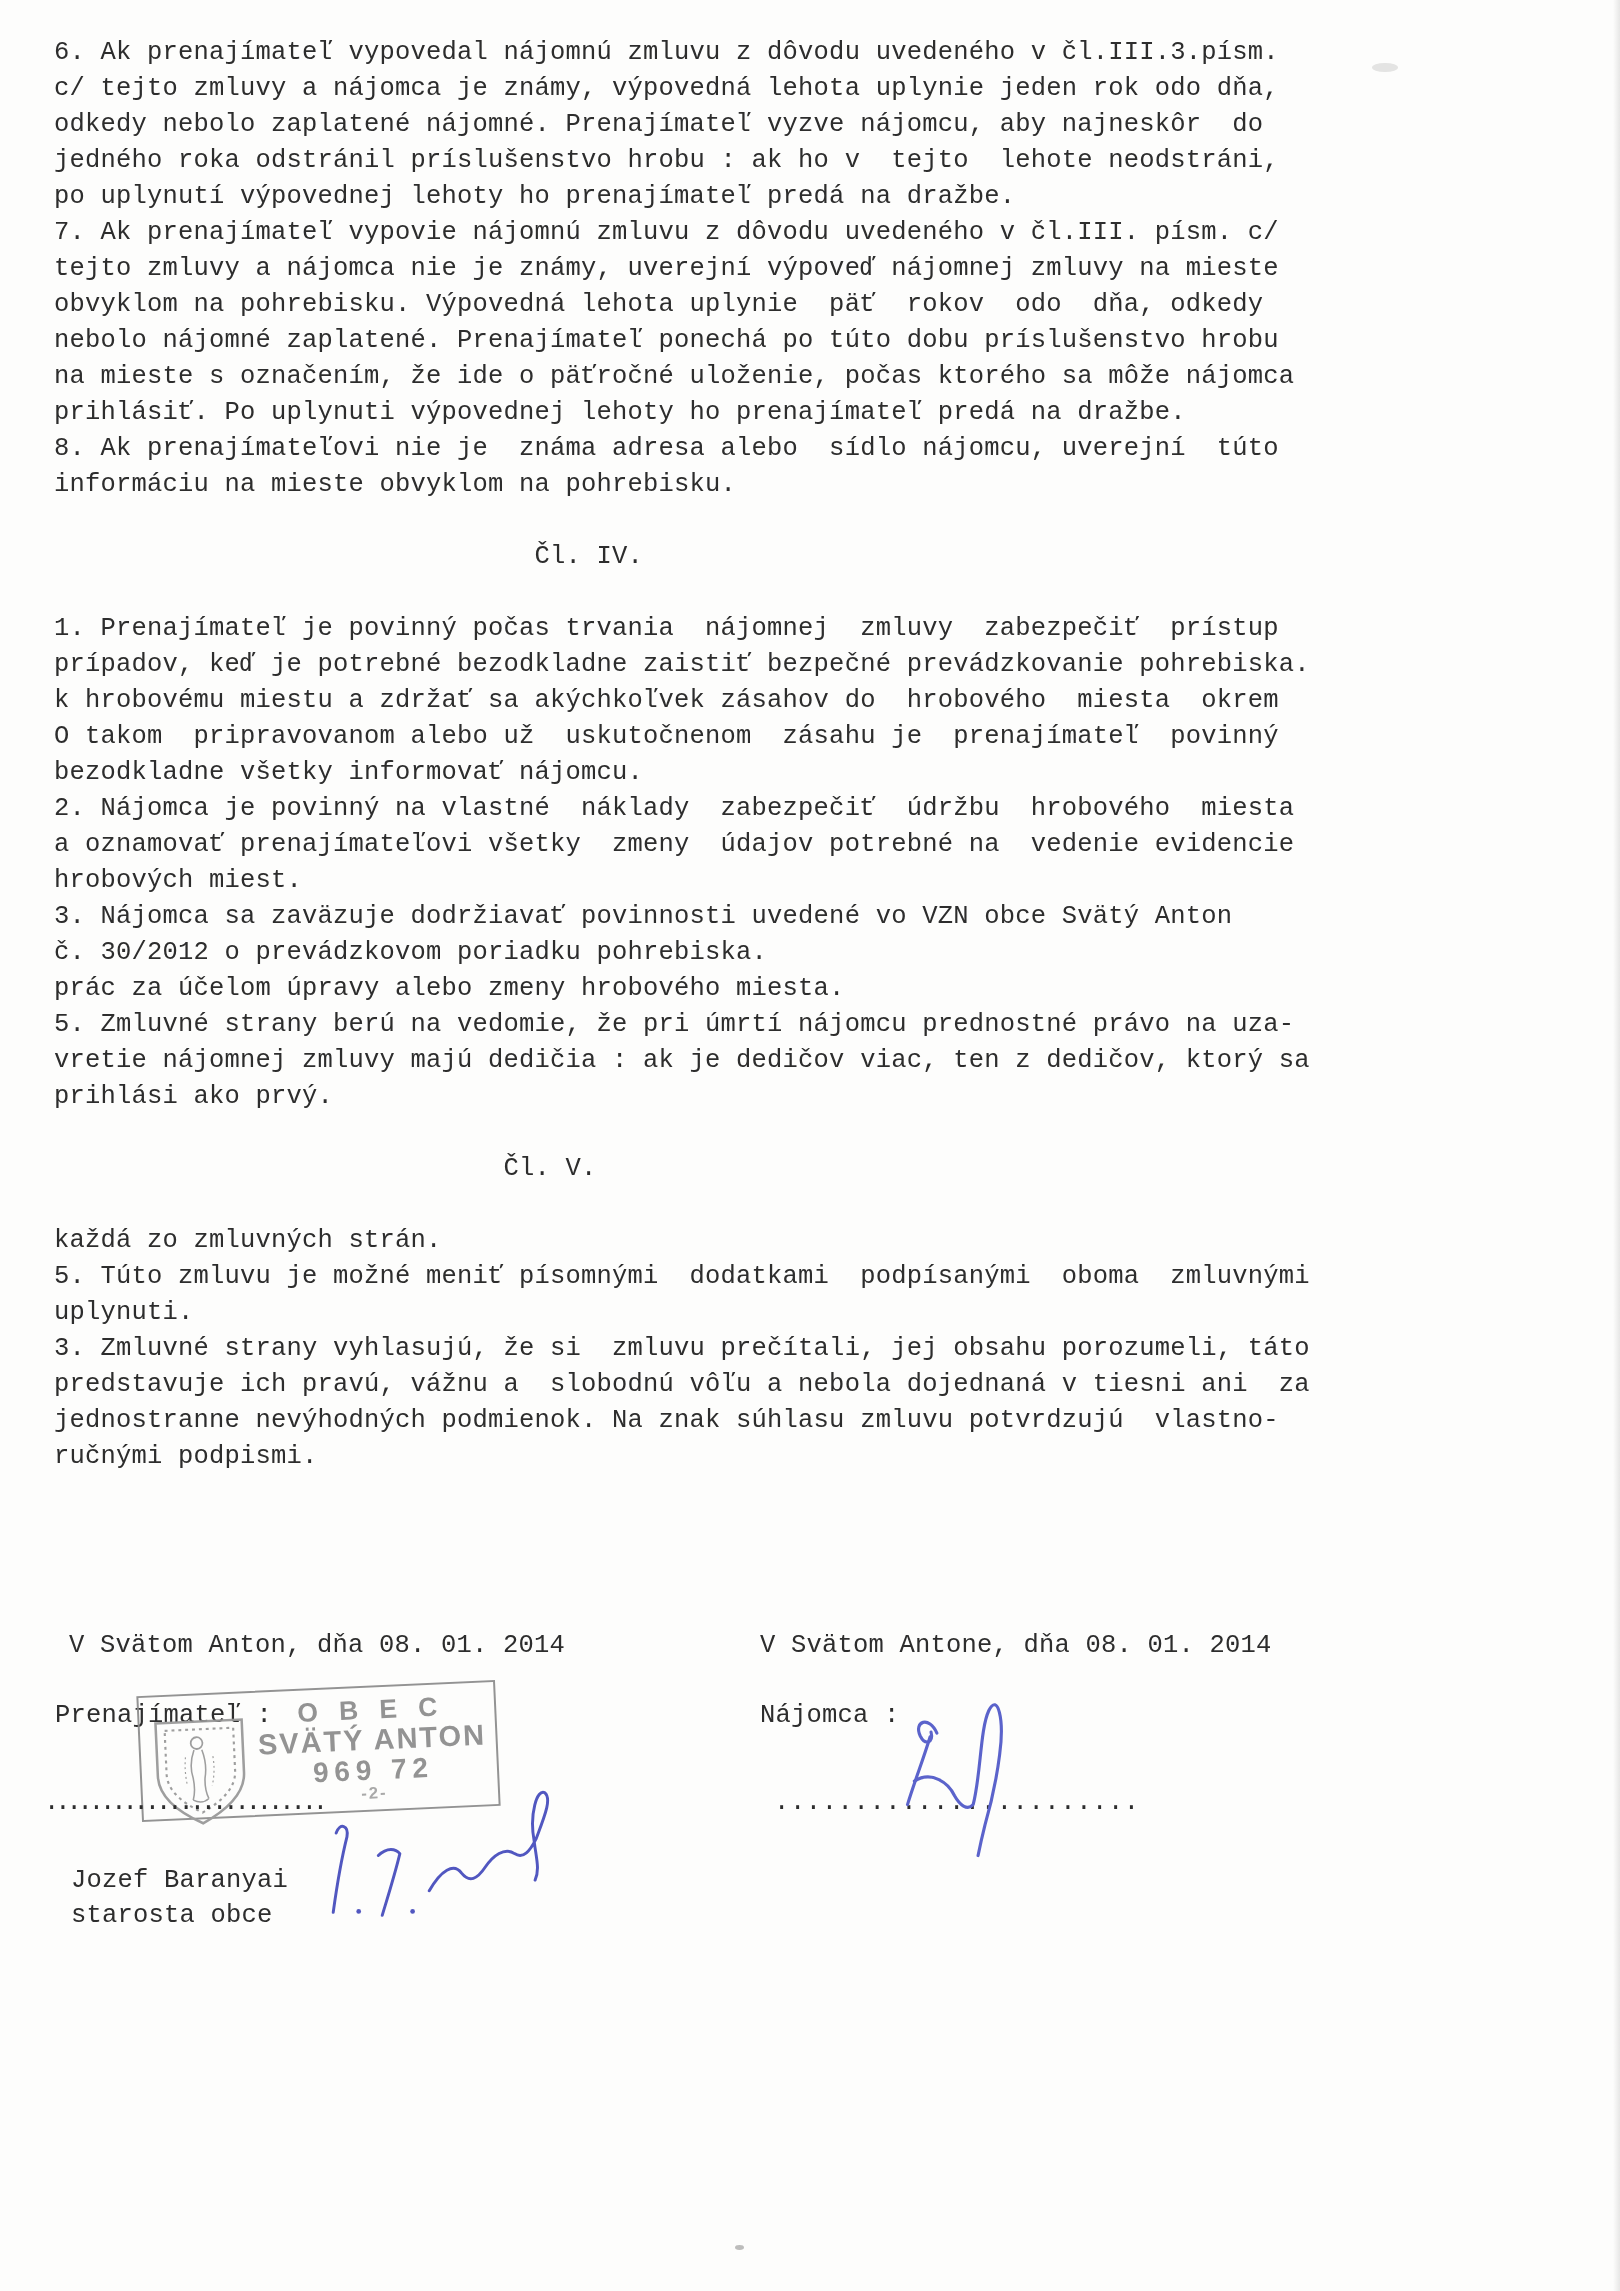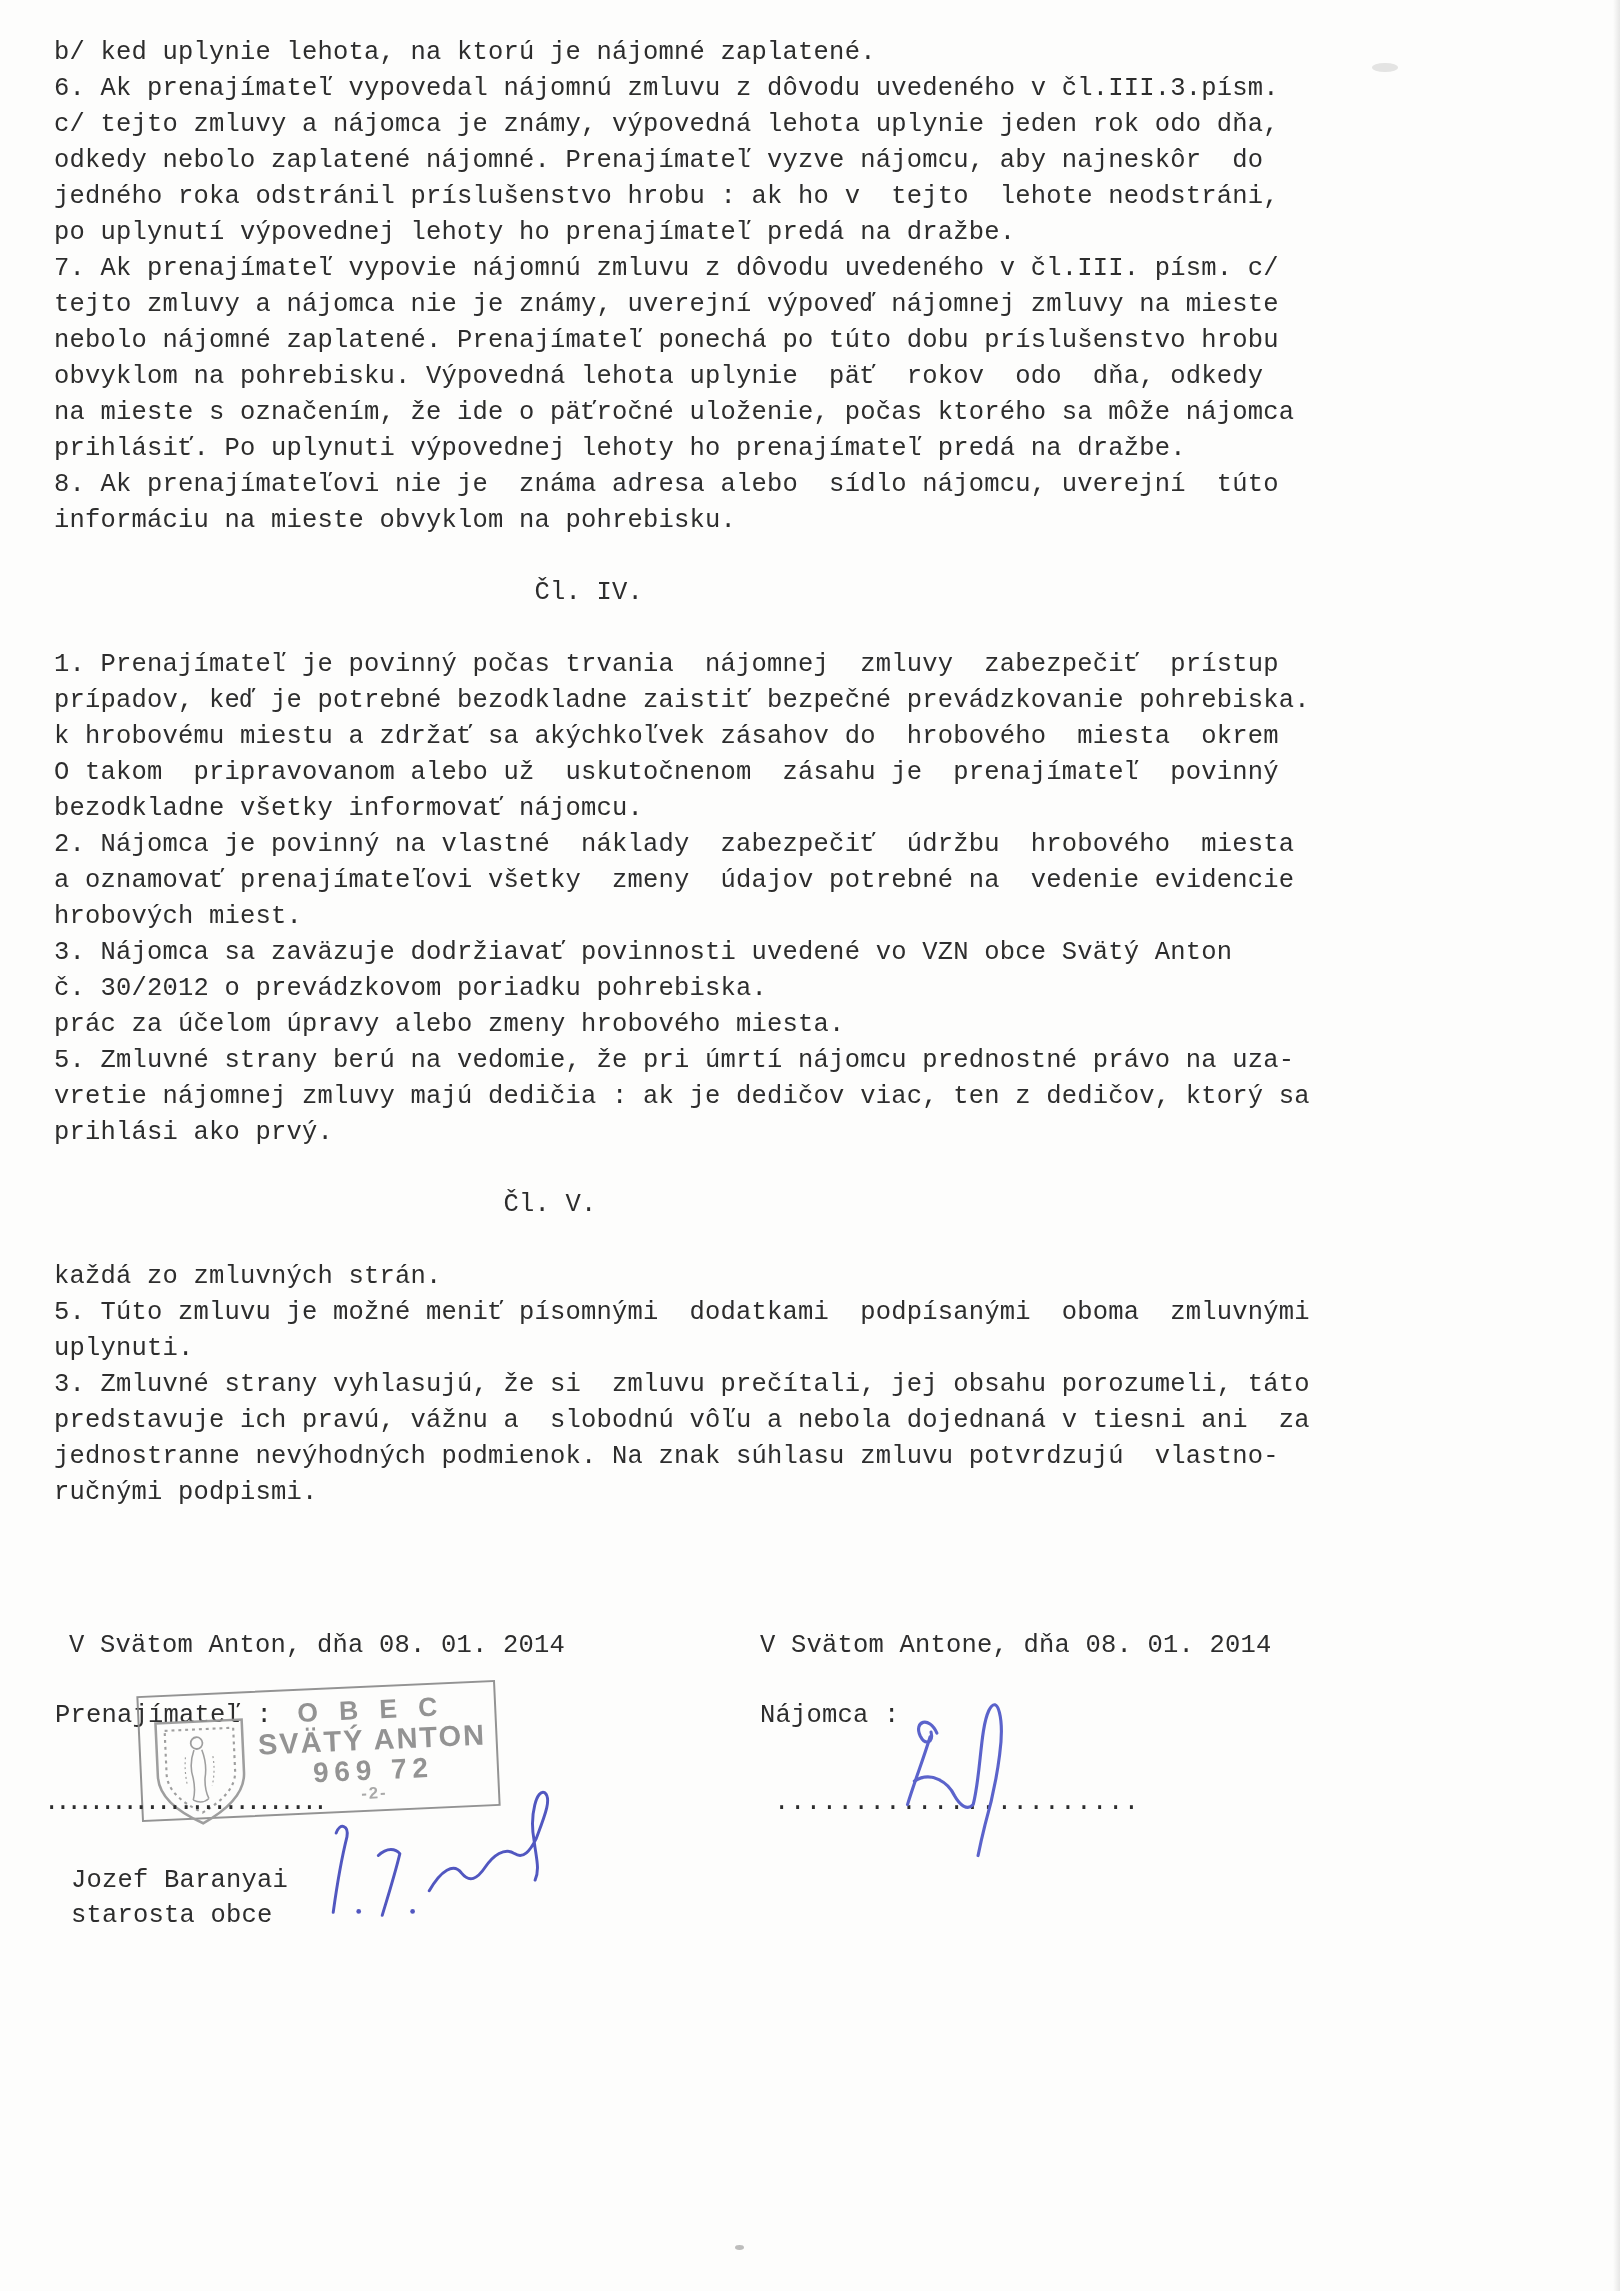--- a/index.html
+++ b/index.html
@@ -64,30 +64,29 @@
     position: absolute; right: 0; top: 0; width: 6.9px; height: 100%;
     background: linear-gradient(to left, #e7e7e6, rgba(231,231,230,0));
   }
 </style>
 </head>
 <body style="--paper: #fdfdfc; --ink: #2d2d2d; --stamp: #8b8b8b; --ink-blue: #5157c0; --ink-blue2: #5b63cb;">
 
 <div class="page">
 
   <div class="body-text" id="contract-body">
-      <div class="line">b/ ked uplynie lehota, na ktorú je nájomné zaplatené.</div>
       <div class="line">6. Ak prenajímateľ vypovedal nájomnú zmluvu z dôvodu uvedeného v čl.III.3.písm.</div>
       <div class="line">c/ tejto zmluvy a nájomca je známy, výpovedná lehota uplynie jeden rok odo dňa,</div>
       <div class="line">odkedy nebolo zaplatené nájomné. Prenajímateľ vyzve nájomcu, aby najneskôr  do</div>
       <div class="line">jedného roka odstránil príslušenstvo hrobu : ak ho v  tejto  lehote neodstráni,</div>
       <div class="line">po uplynutí výpovednej lehoty ho prenajímateľ predá na dražbe.</div>
       <div class="line">7. Ak prenajímateľ vypovie nájomnú zmluvu z dôvodu uvedeného v čl.III. písm. c/</div>
       <div class="line">tejto zmluvy a nájomca nie je známy, uverejní výpoveď nájomnej zmluvy na mieste</div>
+      <div class="line">obvyklom na pohrebisku. Výpovedná lehota uplynie  päť  rokov  odo  dňa, odkedy</div>
       <div class="line">nebolo nájomné zaplatené. Prenajímateľ ponechá po túto dobu príslušenstvo hrobu</div>
-      <div class="line">obvyklom na pohrebisku. Výpovedná lehota uplynie  päť  rokov  odo  dňa, odkedy</div>
       <div class="line">na mieste s označením, že ide o päťročné uloženie, počas ktorého sa môže nájomca</div>
       <div class="line">prihlásiť. Po uplynuti výpovednej lehoty ho prenajímateľ predá na dražbe.</div>
       <div class="line">8. Ak prenajímateľovi nie je  známa adresa alebo  sídlo nájomcu, uverejní  túto</div>
       <div class="line">informáciu na mieste obvyklom na pohrebisku.</div>
       <div class="line">&nbsp;</div>
       <div class="line">                               Čl. IV.</div>
       <div class="line">&nbsp;</div>
       <div class="line">1. Prenajímateľ je povinný počas trvania  nájomnej  zmluvy  zabezpečiť  prístup</div>
       <div class="line">prípadov, keď je potrebné bezodkladne zaistiť bezpečné prevádzkovanie pohrebiska.</div>
       <div class="line">k hrobovému miestu a zdržať sa akýchkoľvek zásahov do  hrobového  miesta  okrem</div>

